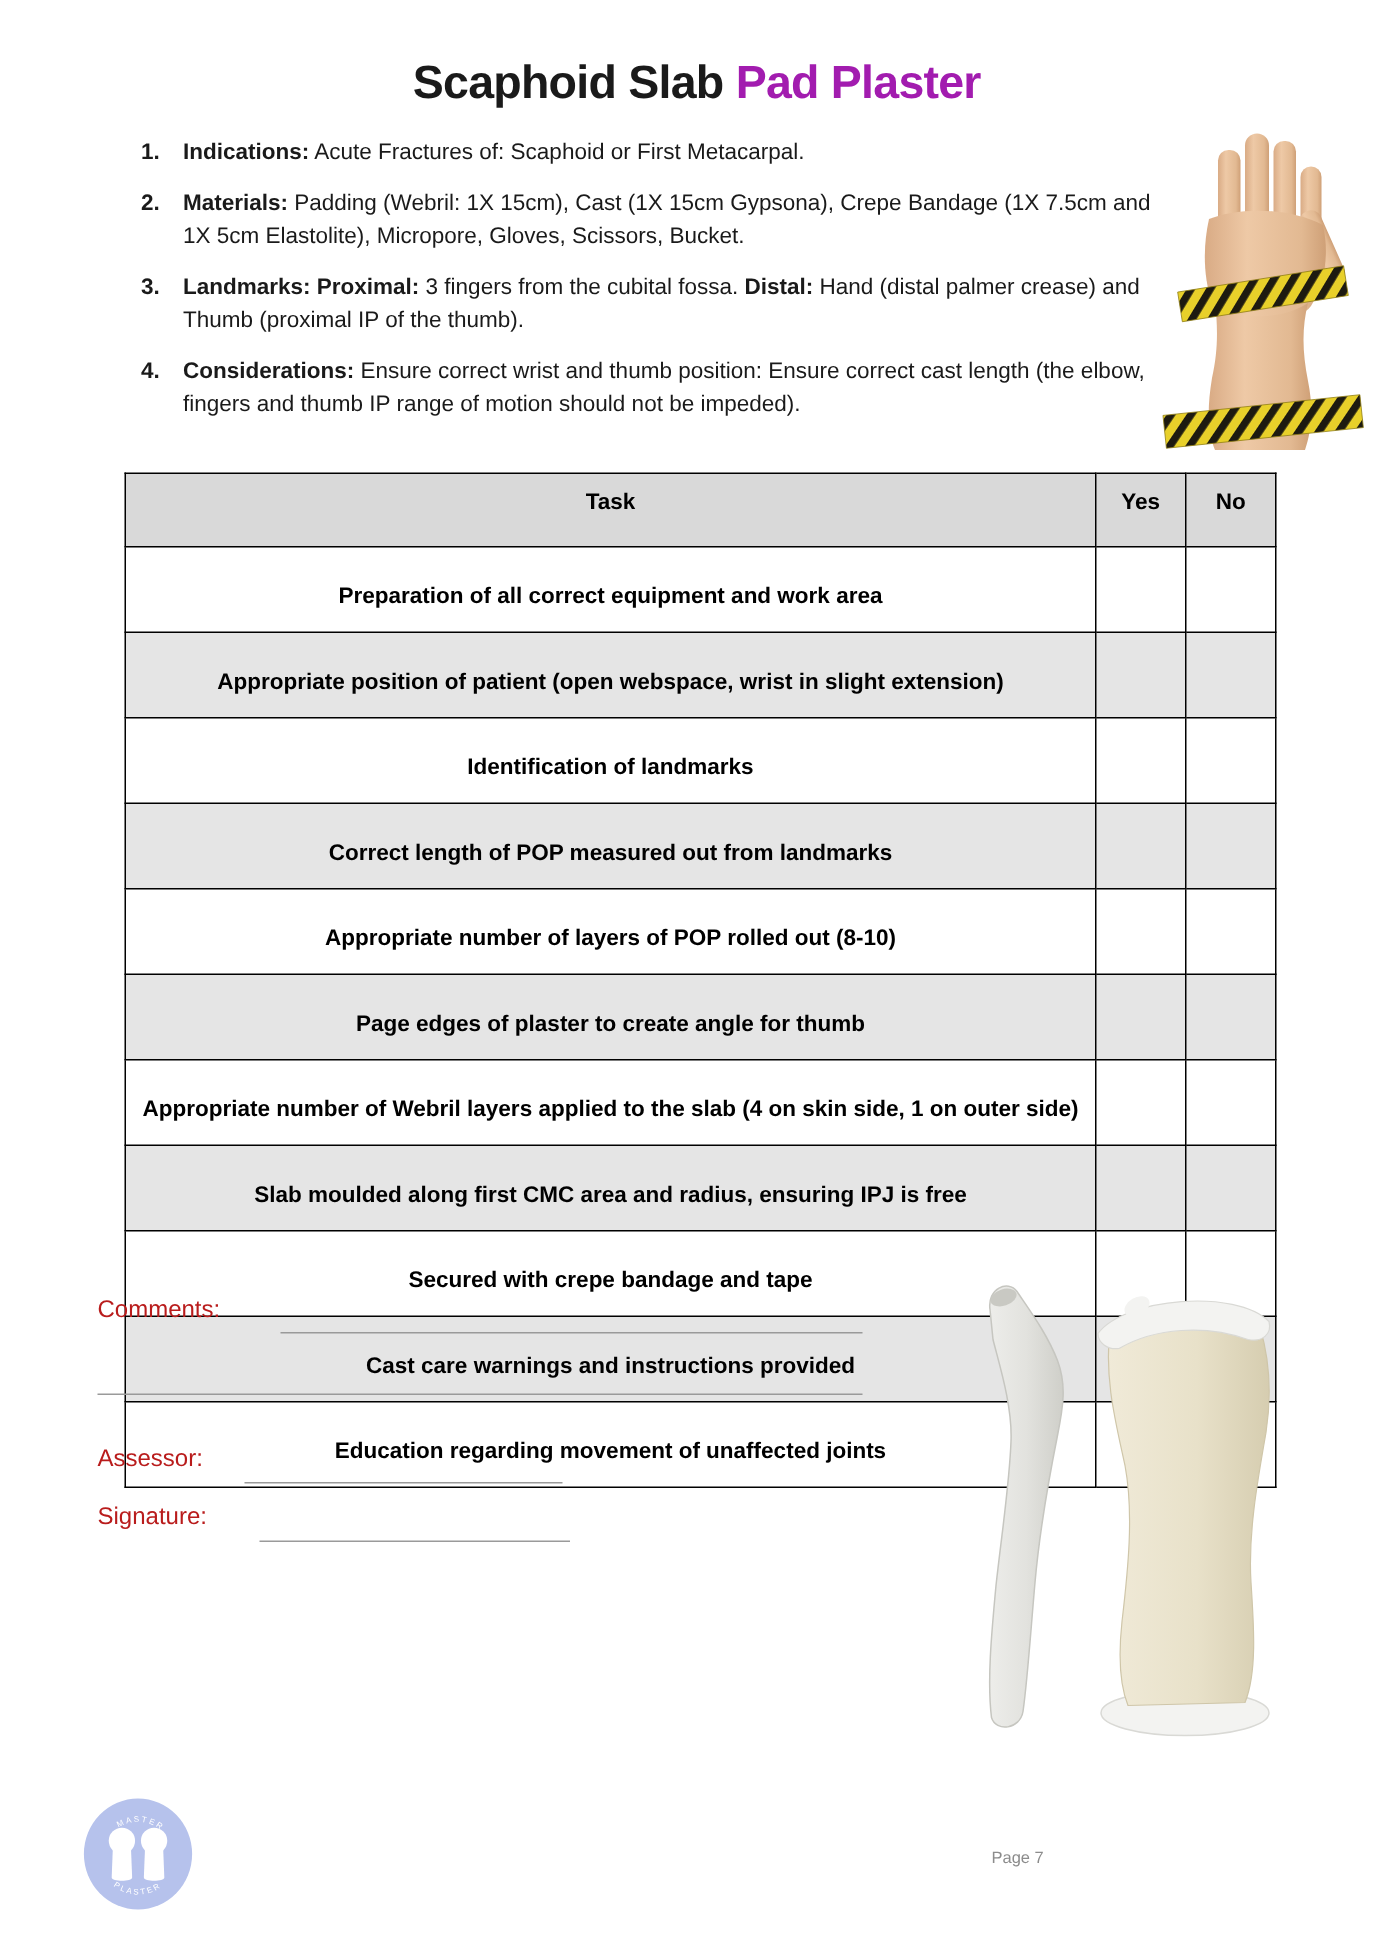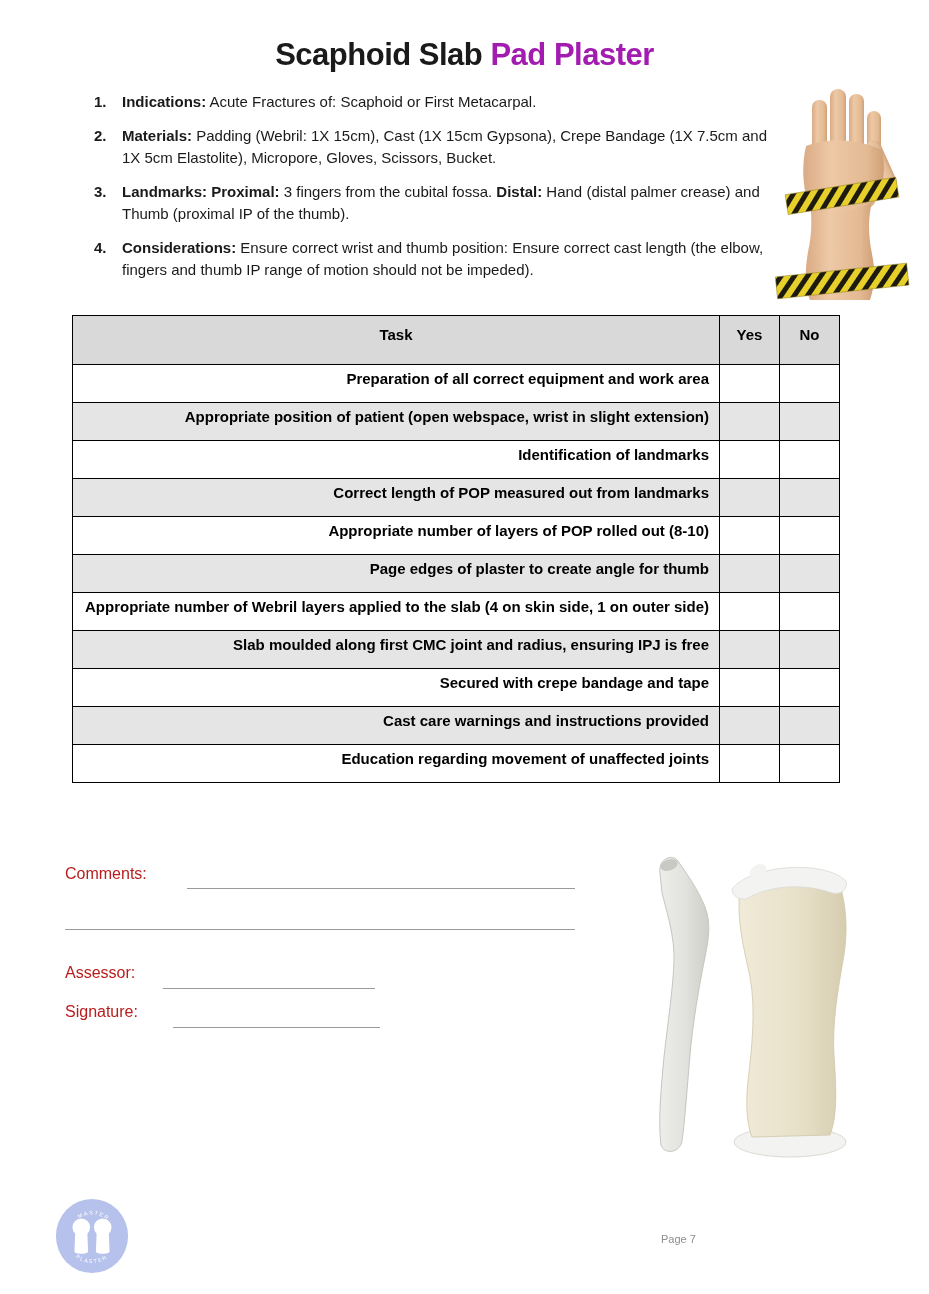--- a/index.html
+++ b/index.html
@@ -33,35 +33,35 @@
   }
   .list-num { font-weight: 700; width: 28px; flex: none; }
   .list-content { width: 650px; }
   .seg-b { font-weight: 700; }
 
   
   .hand-photo { position: absolute; left: 762px; top: 84px; width: 158px; height: 220px; }
 
   
   table.checklist {
-    position: absolute; top: 315px; left: 72px;
+    position: absolute; top: 315px; left: 83px;
     width: 767px;
     border-collapse: collapse; table-layout: fixed;
     font-size: 15px;
   }
   table.checklist th, table.checklist td { border: 1px solid #000; }
   table.checklist th {
     background: #d9d9d9; font-weight: 700; color: #000;
     text-align: center; vertical-align: top;
     padding: 10px 6px 21px;
   }
   td.task {
     font-weight: 700; color: #000;
-    text-align: right; vertical-align: top;
-    padding: 3px 10px 13px;
+    text-align: center; vertical-align: top;
+    padding: 22px 10px 13px;
     line-height: 21px;
   }
   td.check { background: #fff; }
   tr.shade td { background: #e5e5e5; }
   tr.plain td { background: #fff; }
 
   
   .form-label {
     position: absolute;
     font-size: 16px; color: #b91c1c;
@@ -187,21 +187,21 @@
         <td class="task">Page edges of plaster to create angle for thumb</td>
         <td class="check"></td>
         <td class="check"></td>
       </tr>
       <tr class="plain">
         <td class="task">Appropriate number of Webril layers applied to the slab (4 on skin side, 1 on outer side)</td>
         <td class="check"></td>
         <td class="check"></td>
       </tr>
       <tr class="shade">
-        <td class="task">Slab moulded along first CMC joint and radius, ensuring IPJ is free</td>
+        <td class="task">Slab moulded along first CMC area and radius, ensuring IPJ is free</td>
         <td class="check"></td>
         <td class="check"></td>
       </tr>
       <tr class="plain">
         <td class="task">Secured with crepe bandage and tape</td>
         <td class="check"></td>
         <td class="check"></td>
       </tr>
       <tr class="shade">
         <td class="task">Cast care warnings and instructions provided</td>

